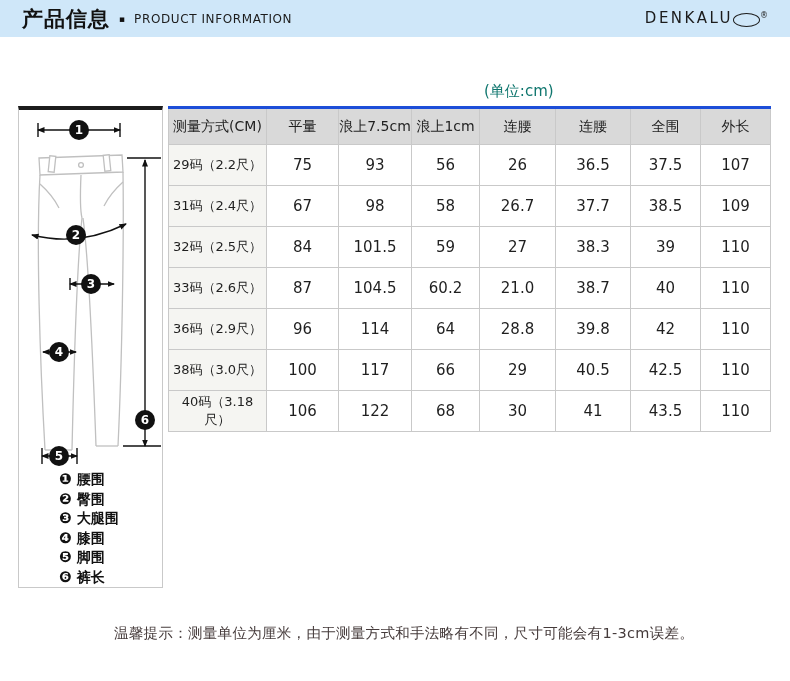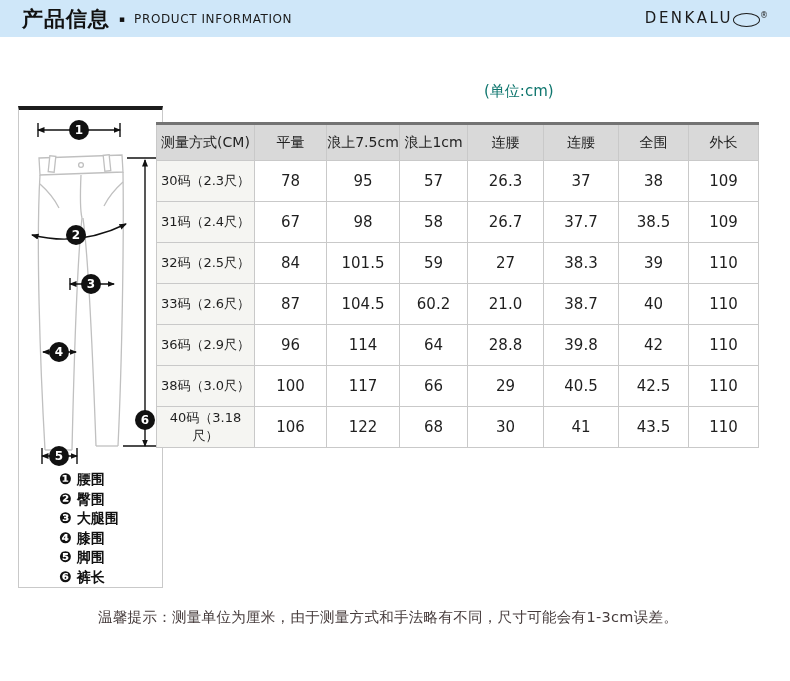--- a/index.html
+++ b/index.html
@@ -20,29 +20,29 @@
 
   
   .diagram-panel{position:absolute;left:18px;top:106px;width:145px;height:482px;background:#fff;
                  border:1px solid #c9c9c9;border-top:4px solid #1c1c1c;box-sizing:border-box;}
   .pants-svg{display:block;margin:2px auto 0;}
   .legend{list-style:none;margin:0;padding:0 0 0 40px;}
   .legend li{font-size:14px;font-weight:bold;color:#111;line-height:19.5px;display:flex;align-items:center;gap:5px;}
   .legend-num{font-size:15px;}
 
   
-  .size-table{position:absolute;left:156px;top:106px;width:602px;border-collapse:collapse;table-layout:fixed;
-              border-top:3px solid #737373;margin-top:16px;}
+  .size-table{position:absolute;left:168px;top:106px;width:602px;border-collapse:collapse;table-layout:fixed;
+              border-top:3px solid #1d4ed8;}
   .size-table th,.size-table td{border:1px solid #c9c9c9;text-align:center;vertical-align:middle;color:#1f1f1f;padding:0;}
   .hdr1 th{background:#d9d9d9;height:35px;font-weight:normal;font-size:14px;}
   .hdr2 th{background:#d9d9d9;height:42px;font-weight:bold;font-size:15px;}
   .size-table td{height:40px;font-size:15px;background:#fff;}
   .size-table td.size-cell{background:#f5f5f2;font-size:13px;}
 
-  .footer-note{position:absolute;left:98px;top:608px;font-size:14.5px;color:#453b3b;margin:0;letter-spacing:.3px;}
+  .footer-note{position:absolute;left:98px;top:608px;font-size:14.5px;color:#453b3b;margin:16px;letter-spacing:.3px;}
 </style>
 </head>
 <body>
 
 <div class="page">
 
   <header class="topbar">
     <div class="title-group">
       <span class="title-cn">产品信息</span>
       <span class="bullet">▪</span>
@@ -158,28 +158,28 @@
         <th>浪上7.5cm</th>
         <th>浪上1cm</th>
         <th>连腰</th>
         <th>连腰</th>
         <th>全围</th>
         <th>外长</th>
       </tr>
     </thead>
     <tbody id="table-body">
         <tr>
-          <td class="size-cell">30码（2.3尺）</td>
-          <td>78</td>
-          <td>95</td>
-          <td>57</td>
-          <td>26.3</td>
-          <td>37</td>
-          <td>38</td>
-          <td>109</td>
+          <td class="size-cell">29码（2.2尺）</td>
+          <td>75</td>
+          <td>93</td>
+          <td>56</td>
+          <td>26</td>
+          <td>36.5</td>
+          <td>37.5</td>
+          <td>107</td>
         </tr>
         <tr>
           <td class="size-cell">31码（2.4尺）</td>
           <td>67</td>
           <td>98</td>
           <td>58</td>
           <td>26.7</td>
           <td>37.7</td>
           <td>38.5</td>
           <td>109</td>

